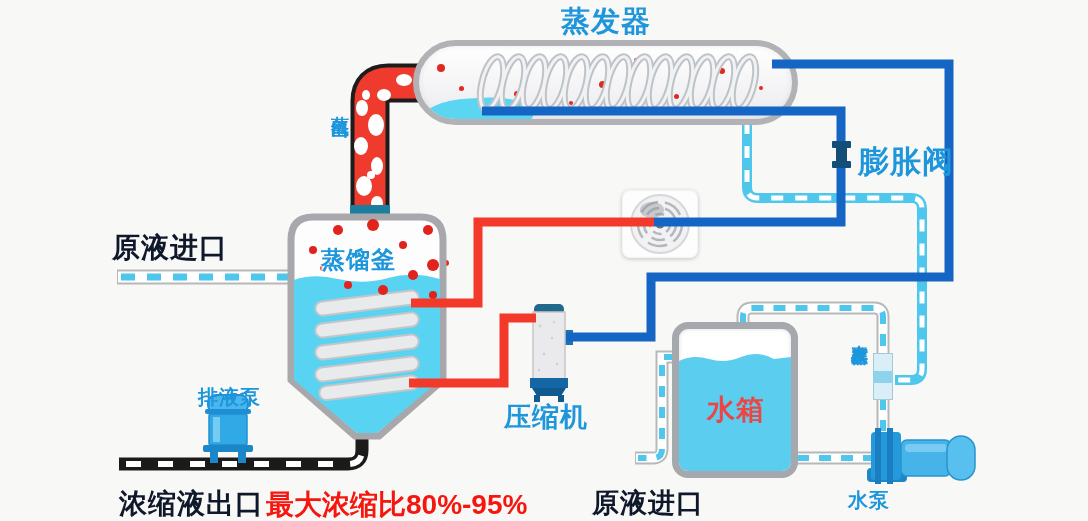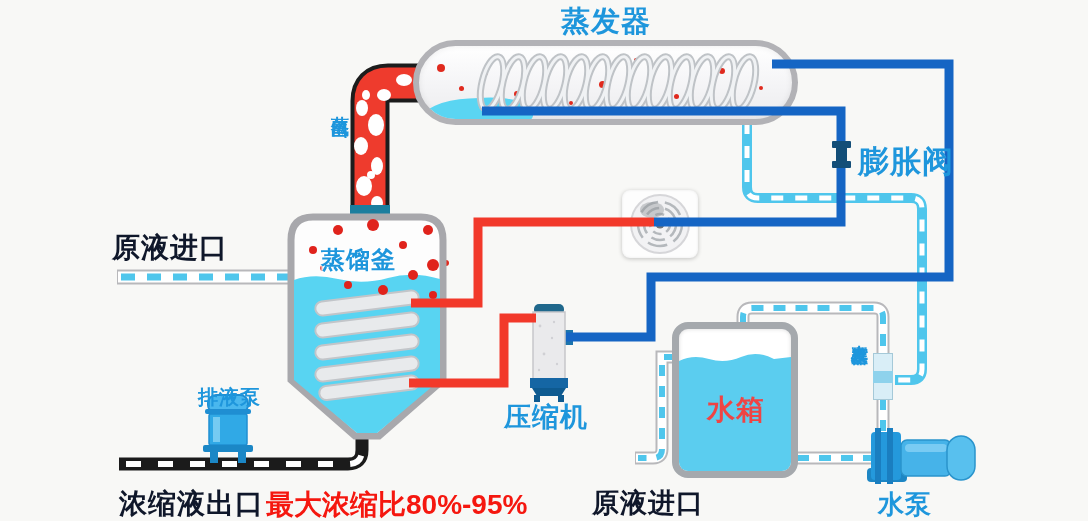--- a/index.html
+++ b/index.html
@@ -289,21 +289,21 @@
   <div class="lbl black" style="left:112px;top:229px;font-size:28px">原液进口</div>
 
   <div class="lbl blue" style="left:198px;top:384px;font-size:20px">排液泵</div>
 
   <div class="lbl blue" style="left:504px;top:399px;font-size:27px">压缩机</div>
 
   <div class="lbl white" style="left:707px;top:391px;font-size:28px">水箱</div>
 
   <div class="lbl blue vert" style="left:848px;top:331px;font-size:17px;letter-spacing:1px">真空发生器</div>
 
-  <div class="lbl blue" style="left:878px;top:487px;font-size:26px">水泵</div>
+  <div class="lbl blue" style="left:848px;top:487px;font-size:20px">水泵</div>
 
   <div class="lbl black" style="left:119px;top:485px;font-size:28px">浓缩液出口</div>
 
   <div class="lbl red" style="left:266px;top:486px;font-size:28px;letter-spacing:0">最大浓缩比80%-95%</div>
 
   <div class="lbl black" style="left:592px;top:485px;font-size:27px">原液进口</div>
 
 </div>
 
 </body></html>

